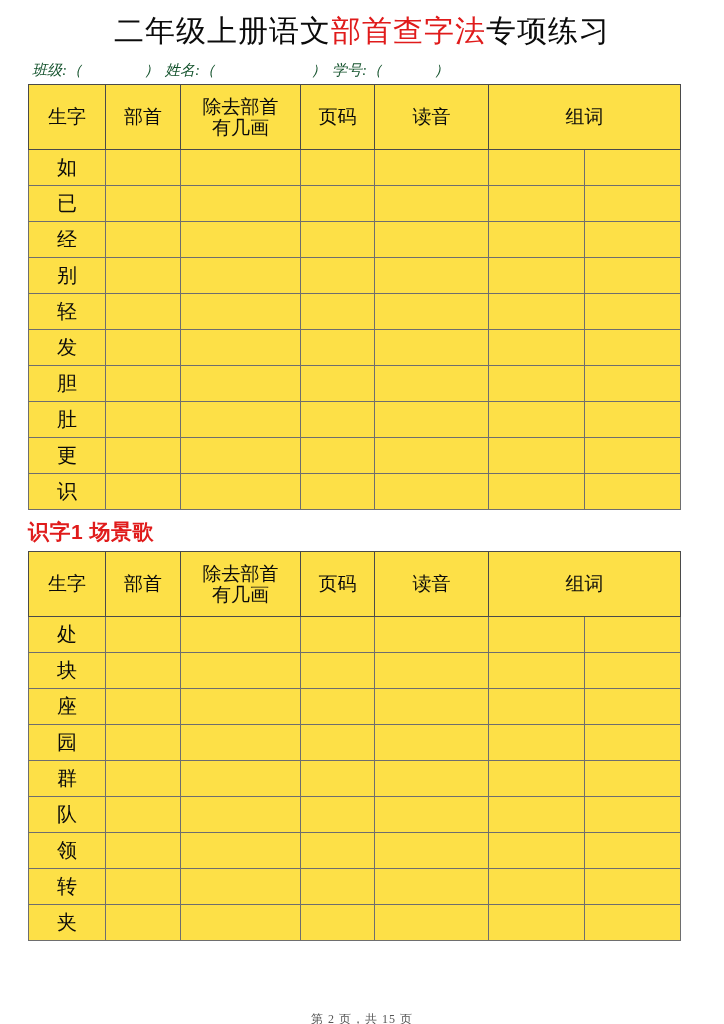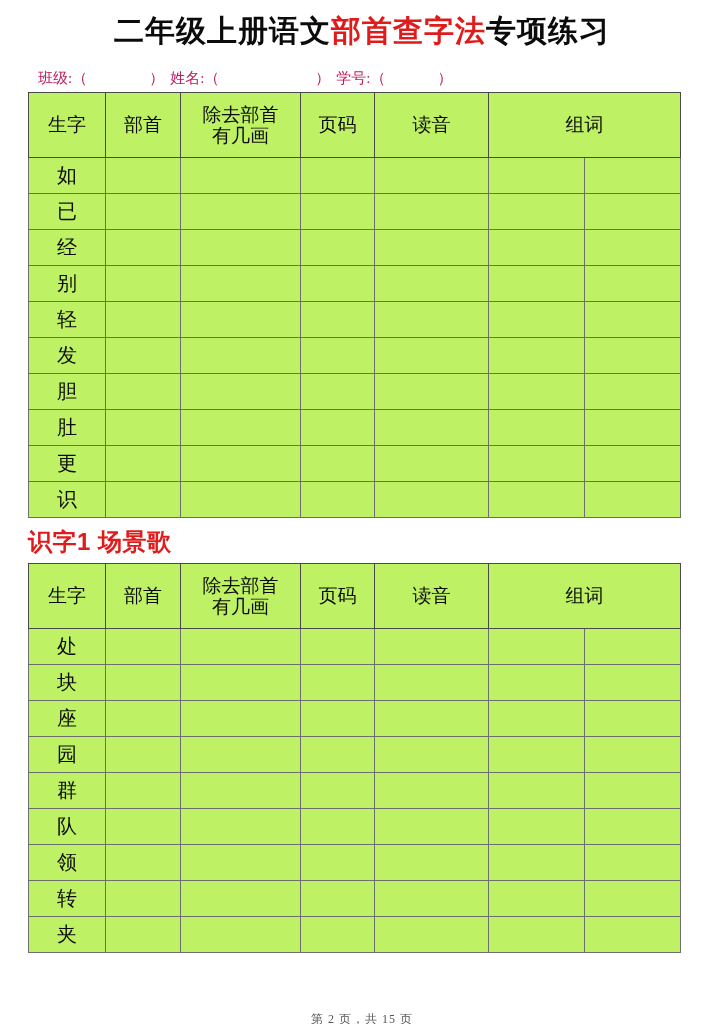--- a/index.html
+++ b/index.html
@@ -20,24 +20,24 @@
     position: relative;
     width: 724px;
     height: 1024px;
     box-sizing: border-box;
   }
 
   
   .doc-title {
     text-align: center;
     font-size: 30px;
-    font-weight: bold;
+    font-weight: normal;
     letter-spacing: 1px;
     line-height: 1.1;
-    margin: 14px 0 16px 0;
+    margin: 14px 0 8px 0;
     padding: 0 28px;
     white-space: nowrap;
   }
   .doc-title .red { color: #e01b1b; }
   .doc-title .black { color: #0b0b0b; }
 
   
   .section-line {
     display: flex;
     align-items: baseline;
@@ -46,46 +46,47 @@
   }
   .section-title {
     color: #e01b1b;
     font-weight: bold;
     font-size: 21px;
     font-family: "Liberation Sans", "DejaVu Sans", sans-serif;
     letter-spacing: 0.5px;
   }
   .info-fields {
     font-size: 15px;
-    color: #be185d;
-    margin-left: 10px;
+    color: #14532d;
+    margin-left: 4px;
     letter-spacing: 0px;
+    font-style: italic;
   }
   .info-fields .blank-sm { display: inline-block; width: 62px; }
   .info-fields .blank-md { display: inline-block; width: 96px; }
   .info-fields .blank-lg { display: inline-block; width: 52px; }
   .info-fields .gap { display: inline-block; width: 6px; }
 
   
   .section-label {
     color: #e01b1b;
     font-weight: bold;
-    font-size: 24px;
+    font-size: 21px;
     font-family: "Liberation Sans", "DejaVu Sans", sans-serif;
     padding: 8px 0 5px 28px;
     letter-spacing: 0.5px;
   }
 
   
   .wk-table {
     border-collapse: collapse;
     table-layout: fixed;
     width: 652px;
     margin: 0 0 0 28px;
-    background: #bef264;
+    background: #fde047;
   }
   .wk-table td, .wk-table th {
     border: 1px solid #6e6e6e;
     padding: 0;
     text-align: center;
     vertical-align: middle;
     font-weight: normal;
   }
   .wk-table thead td {
     height: 64px;

